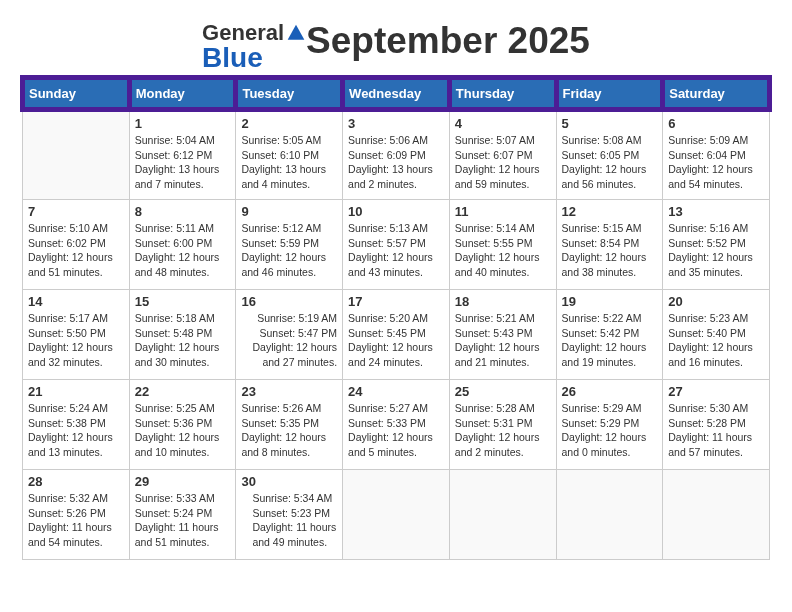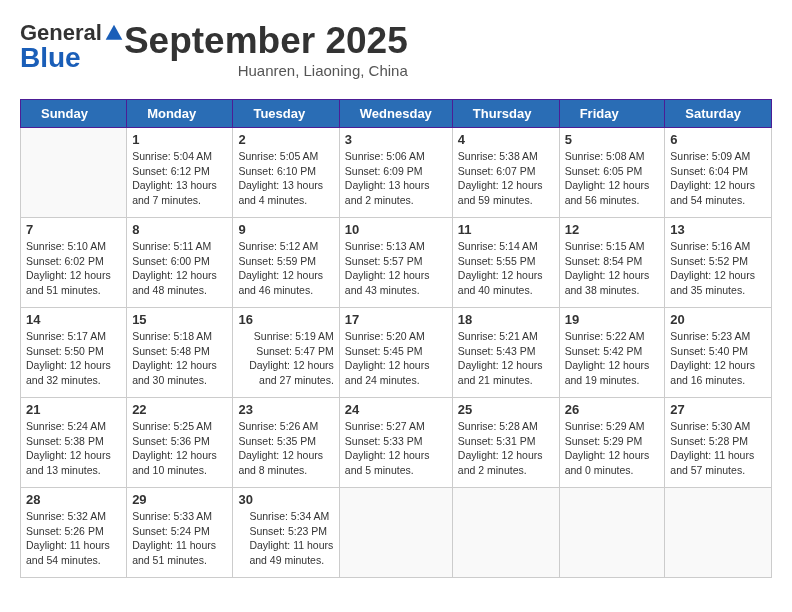--- a/index.html
+++ b/index.html
@@ -5,23 +5,23 @@
     * { box-sizing: border-box; margin: 0; padding: 0; }
     body {
       font-family: Arial, sans-serif;
       background: #fff;
       width: 792px;
       min-height: 612px;
       padding: 20px;
     }
     .header {
       display: flex;
-      justify-content: flex-start;
+      justify-content: center;
       align-items: flex-start;
-      margin-bottom: 20px;
+      margin-bottom: 1px;
     }
     .logo {
       display: flex;
       flex-direction: column;
       align-items: flex-start;
     }
     .logo-text {
       display: flex;
       align-items: center;
       font-size: 22px;
@@ -48,24 +48,24 @@
       color: #555;
     }
     .calendar {
       width: 100%;
       border-collapse: collapse;
       font-size: 11px;
     }
     .calendar thead tr th {
       background-color: #2a6db5;
       color: #fff;
-      padding: 6px 20px;
+      padding: 6px 4px;
       text-align: left;
       font-size: 13px;
-      border: 1px solid #4c1d95;
+      border: 5px solid #4c1d95;
     }
     .calendar tbody tr td {
       vertical-align: top;
       border: 1px solid #ccc;
       padding: 4px 5px;
       width: calc(100% / 7);
       height: 90px;
     }
     .day-num {
       font-size: 13px;
@@ -94,21 +94,20 @@
     <div class="logo-text">
       <span class="logo-general">General</span>
       <svg class="logo-icon" viewBox="0 0 24 24">
         <polygon points="12,2 22,20 2,20" fill="#1a5eb8"></polygon>
       </svg>
     </div>
     <span class="logo-blue" style="font-size:28px;font-weight:bold;margin-top:-4px;">Blue</span>
   </div>
   <div class="title-block">
     <div class="month-title">September 2025</div>
-    <div class="location">Huanren, Liaoning, China</div>
   </div>
 </div>
 
 <table class="calendar">
   <thead>
     <tr>
     <th>Sunday</th>
         <th>Monday</th>
         <th>Tuesday</th>
         <th>Wednesday</th>
@@ -136,21 +135,21 @@
         </td>
         <td>
           <span class="day-num">3</span>
           <div class="day-info" style="white-space: pre-line;">Sunrise: 5:06 AM
 Sunset: 6:09 PM
 Daylight: 13 hours
 and 2 minutes.</div>
         </td>
         <td>
           <span class="day-num">4</span>
-          <div class="day-info" style="white-space: pre-line;">Sunrise: 5:38 AM
+          <div class="day-info" style="white-space: pre-line;">Sunrise: 5:07 AM
 Sunset: 6:07 PM
 Daylight: 12 hours
 and 59 minutes.</div>
         </td>
         <td>
           <span class="day-num">5</span>
           <div class="day-info" style="white-space: pre-line;">Sunrise: 5:08 AM
 Sunset: 6:05 PM
 Daylight: 12 hours
 and 56 minutes.</div>

